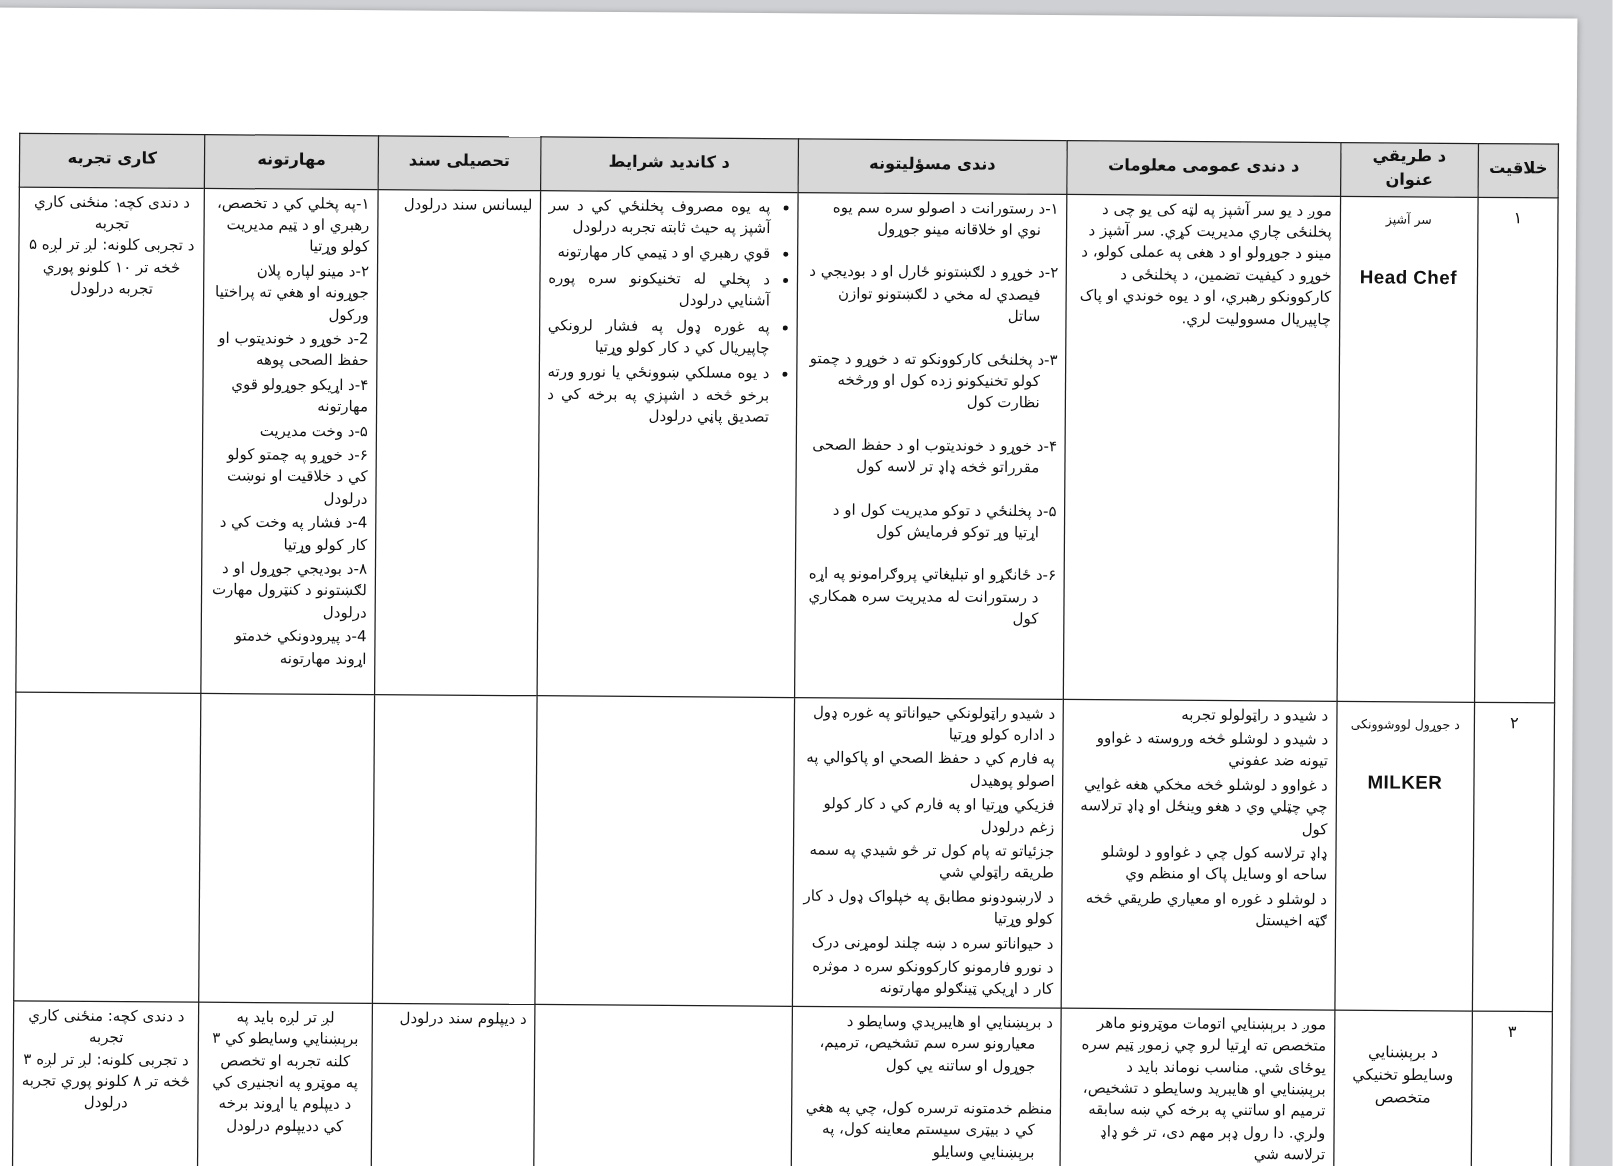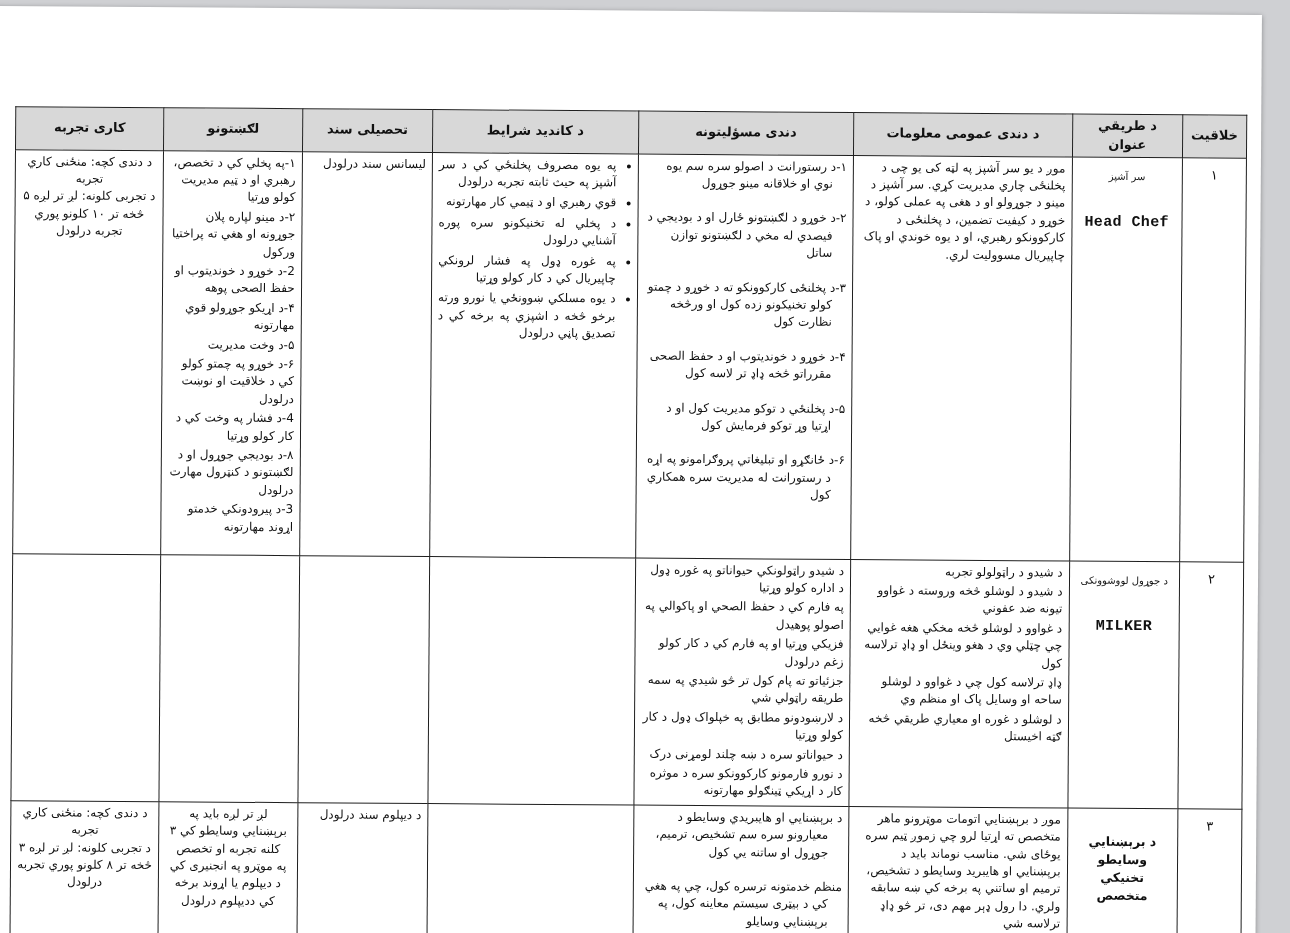--- a/index.html
+++ b/index.html
@@ -26,24 +26,24 @@
   }
   th{
     background:#d8d8d8;font-weight:bold;font-size:13px;
     text-align:center;padding:2px 4px;height:20px;vertical-align:middle;
   }
   tr.r1 td{height:388px;}
   tr.r2 td{height:225px;}
   tr.r3 td{height:112px;}
   .num-cell{text-align:center;padding-top:8px;font-size:13px;}
   .title-cell{text-align:center;padding-top:12px;}
-  .title-ps{font-weight:bold;font-size:12.5px;}
+  .title-ps{font-weight:normal;font-size:12.5px;}
   .title-plain{font-size:10px;}
   .title-en{
-    font-family:Liberation Mono, monospace;font-weight:bold;
+    font-family:Liberation Sans, sans-serif;font-weight:bold;
     font-size:15px;margin-top:28px;letter-spacing:.4px;direction:ltr;
   }
   .title-cell.vcenter{padding-top:24px;}
   .para{text-align:right;white-space:pre-line;}
   .center-txt{text-align:center;white-space:pre-line;}
   .plist{list-style:none;margin:0;padding:0;text-align:right;}
   .plist li{margin:0 0 2px 0;}
   .plist.spaced li{margin-bottom:17px;padding-right:14px;text-indent:-14px;}
   .blist{margin:0;padding:0 15px 0 0;text-align:justify;}
   .blist li{margin-bottom:3px;}
@@ -65,21 +65,21 @@
           <col style="width:148px">
       </colgroup>
       <tbody>
           <tr class="hdr">
         <th>خلاقیت</th>
         <th>د طریقي عنوان</th>
         <th>د دندی عمومی معلومات</th>
         <th>دندی مسؤلیتونه</th>
         <th>د کاندید شرایط</th>
         <th>تحصیلی سند</th>
-        <th>لګښتونو</th>
+        <th>مهارتونه</th>
         <th>کاری تجربه</th>
       </tr>
 
       <tr class="r1">
         <td class="num-cell">۱</td>
         <td class="title-cell">
           <div class="title-plain">سر آشپز</div>
           <div class="title-en">Head Chef</div>
         </td>
         <td>
@@ -110,21 +110,21 @@
         <td>
           <ul class="plist">
                 <li>۱-په پخلي کي د تخصص، رهبري او د ټیم مدیریت کولو وړتیا</li>
                 <li>۲-د مینو لپاره پلان جوړونه او هغي ته پراختیا ورکول</li>
                 <li>2-د خوړو د خوندیتوب او حفظ الصحی پوهه</li>
                 <li>۴-د اړیکو جوړولو قوي مهارتونه</li>
                 <li>۵-د وخت مدیریت</li>
                 <li>۶-د خوړو په چمتو کولو کي د خلاقیت او نوښت درلودل</li>
                 <li>4-د فشار په وخت کي د کار کولو وړتیا</li>
                 <li>۸-د بودیجي جوړول او د لګښتونو د کنټرول مهارت درلودل</li>
-                <li>3-د پیرودونکي خدمتو اړوند مهارتونه</li>
+                <li>4-د پیرودونکي خدمتو اړوند مهارتونه</li>
               </ul>
         </td>
         <td>
           <div class="center-txt">د دندی کچه: منځنی کاري تجربه
 د تجربی کلونه: لږ تر لږه ۵ څخه تر ۱۰ کلونو پوري تجربه درلودل</div>
         </td>
       </tr>
 
       <tr class="r2">
         <td class="num-cell">۲</td>

